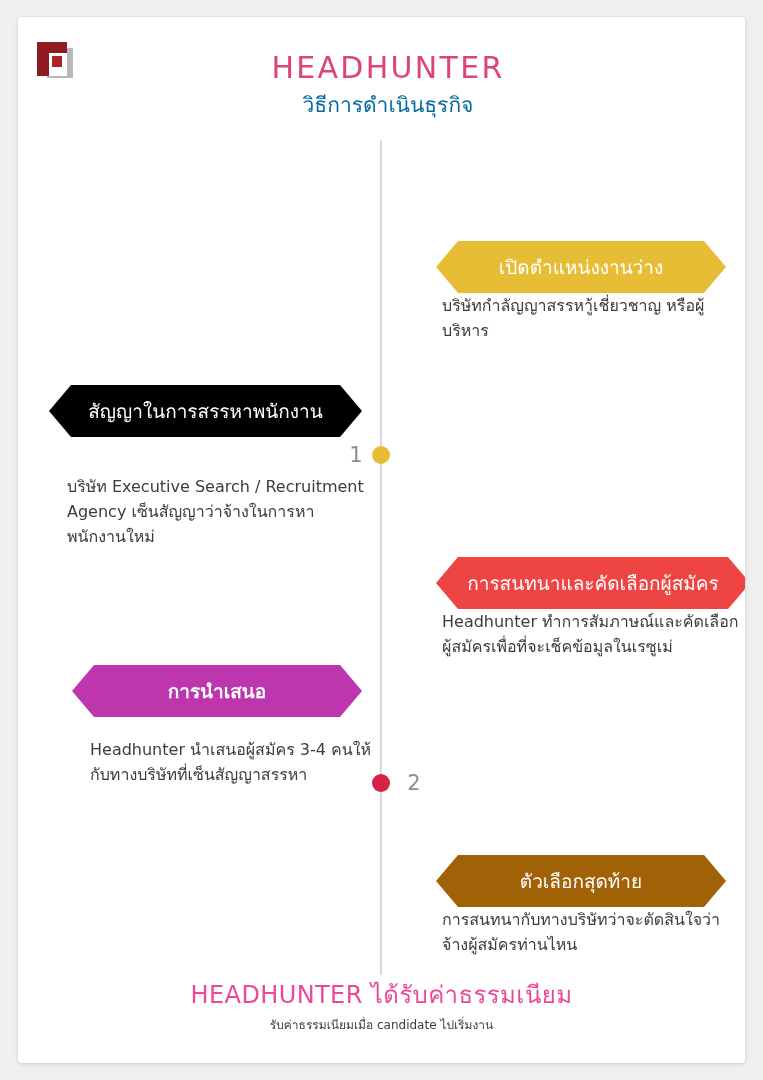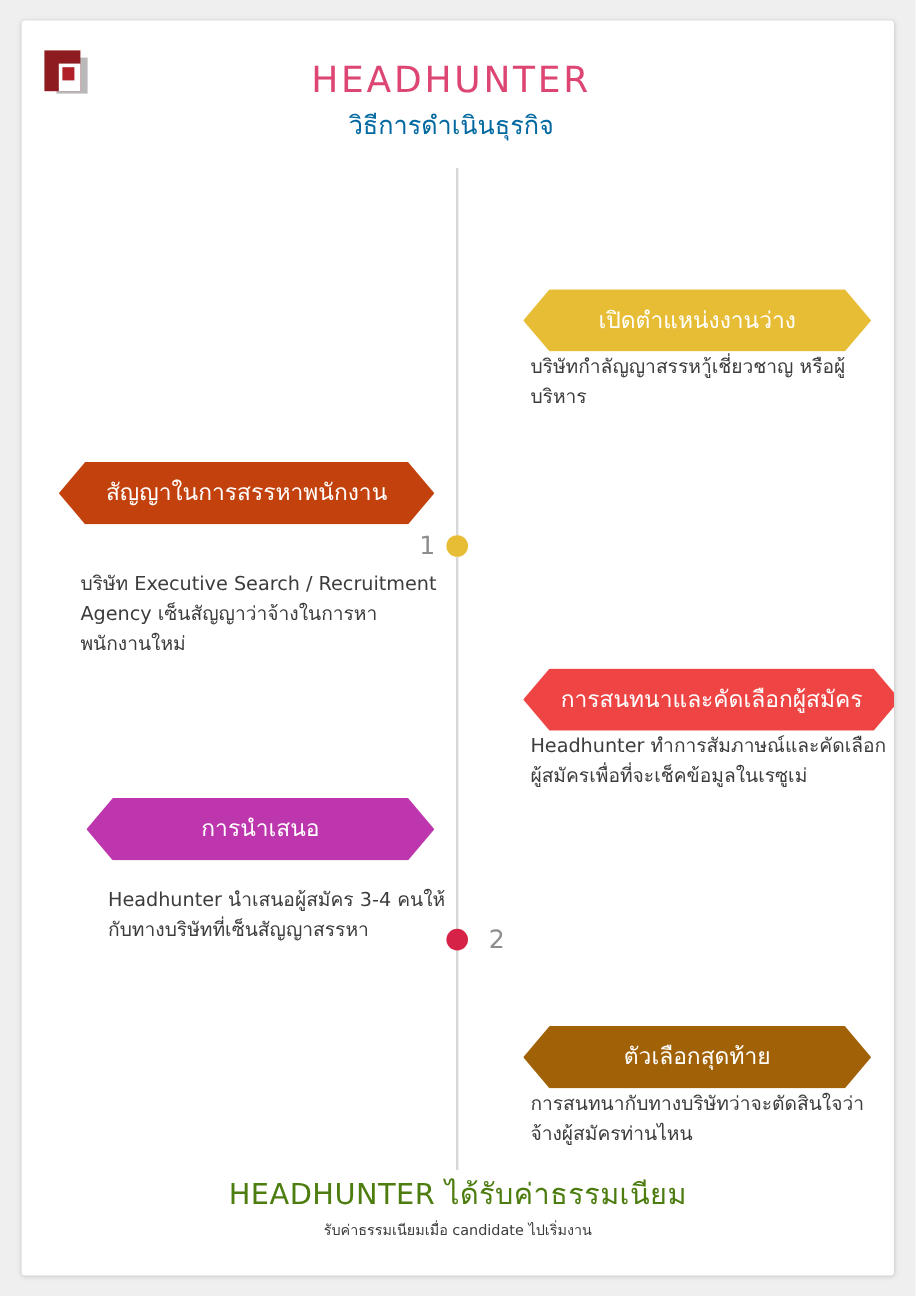--- a/index.html
+++ b/index.html
@@ -101,20 +101,21 @@
     font-size: 18px;
   }
 
   
   .hdr {
     position: absolute;
     left: 0;
     top: 32px;
     width: 716px;
     text-align: center;
+    padding-left: 12px;
   }
   .hdr-title {
     font-size: 30px;
     color: #dd4572;
     letter-spacing: 2.3px;
     font-weight: normal;
     line-height: 38px;
   }
   .hdr-sub {
     font-size: 21px;
@@ -211,21 +212,21 @@
   
   .footer {
     position: absolute;
     left: 0;
     top: 962px;
     width: 727px;
     text-align: center;
   }
   .footer-main {
     font-size: 24px;
-    color: #4d7c0f;
+    color: #ec4899;
     line-height: 32px;
     letter-spacing: 0.4px;
   }
   .footer-sub {
     font-size: 12px;
     color: #3c3c3c;
     line-height: 24px;
     margin-top: 2px;
   }
 </style>
@@ -260,39 +261,39 @@
             <span class="ribbon-label">เปิดตำแหน่งงานว่าง</span>
           </div>
         </div>
         <div class="desc" style="left:424px;top:72px;">บริษัทกำลัญญาสรรหาู้เชี่ยวชาญ หรือผู้บริหาร</div>
       </div>
       <div class="step side-left" style="top: 368px;">
         <div class="dot" style="top:389px;background:#d62246;"></div>
         <div class="num right" style="top:389px;">2</div>
         <div class="ribbon-wrap" style="left:31px;top:0;width:313px;">
           <div class="ribbon-shadow"></div>
-          <div class="ribbon" style="background:#c2410c;">
+          <div class="ribbon" style="background:#000000;">
             <span class="ribbon-label">สัญญาในการสรรหาพนักงาน</span>
           </div>
         </div>
         <div class="desc" style="left:49px;top:72px;margin-top:17px;">บริษัท Executive Search / Recruitment Agency เซ็นสัญญาว่าจ้างในการหาพนักงานใหม่</div>
       </div>
       <div class="step side-right" style="top: 520px;">
         <div class="ribbon-wrap" style="left:418px;top:0;width:314px;">
           <div class="ribbon-shadow"></div>
           <div class="ribbon" style="background:#ef4444;">
             <span class="ribbon-label">การสนทนาและคัดเลือกผู้สมัคร</span>
           </div>
         </div>
         <div class="desc" style="left:424px;top:72px;">Headhunter ทำการสัมภาษณ์และคัดเลือกผู้สมัครเพื่อที่จะเช็คข้อมูลในเรซูเม่</div>
       </div>
       <div class="step side-left" style="top: 648px;">
         <div class="ribbon-wrap" style="left:54px;top:0;width:290px;">
           <div class="ribbon-shadow"></div>
-          <div class="ribbon" style="background:#bd36ad;">
+          <div class="ribbon" style="background:#bd36ad;font-weight:bold;">
             <span class="ribbon-label">การนำเสนอ</span>
           </div>
         </div>
         <div class="desc" style="left:72px;top:72px;">Headhunter นำเสนอผู้สมัคร 3-4 คนให้กับทางบริษัทที่เซ็นสัญญาสรรหา</div>
       </div>
       <div class="step side-right" style="top: 818px;">
         <div class="ribbon-wrap" style="left:418px;top:0;width:290px;">
           <div class="ribbon-shadow"></div>
           <div class="ribbon" style="background:#a16207;">
             <span class="ribbon-label">ตัวเลือกสุดท้าย</span>

